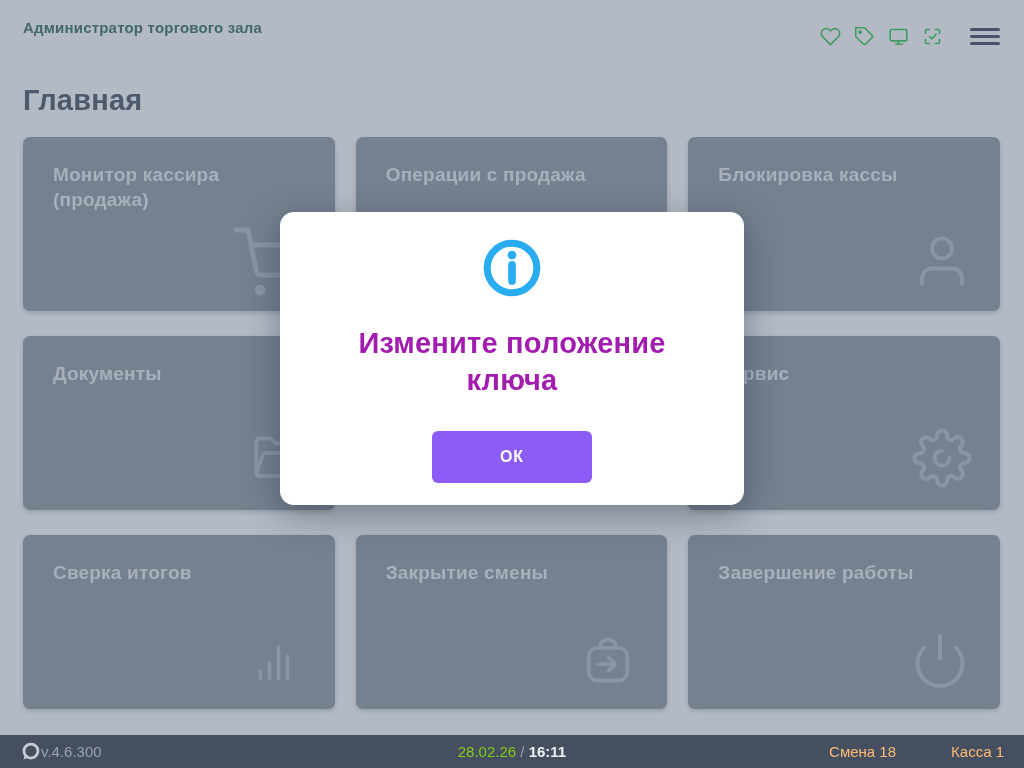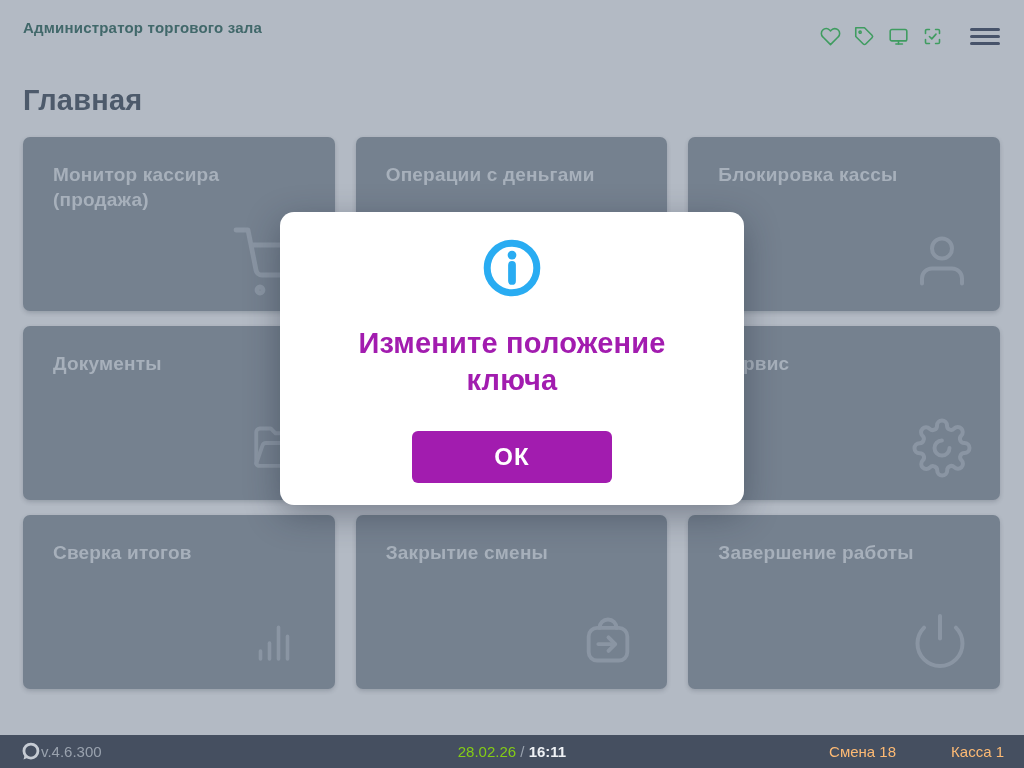--- a/index.html
+++ b/index.html
@@ -22,21 +22,21 @@
   .menu-btn { width:30px; height:21px; display:flex; flex-direction:column; justify-content:space-between; padding:2px 0; margin-left:14px; cursor:pointer; }
   .menu-btn i { display:block; height:3.2px; border-radius:2px; background:#47536a; }
   
   .page-title { font-size:29px; font-weight:bold; color:#4d5a6b; margin:37px 0 0 23px; letter-spacing:.2px; }
   
   .grid {
     margin:20px 24px 0 23px;
     display:grid;
     grid-template-columns:repeat(3,1fr);
     grid-auto-rows:174px;
-    gap:15px 21px;
+    gap:25px 21px;
   }
   .tile {
     position:relative;
     background:#75818f;
     border-radius:7px;
     padding:26px 30px;
     box-shadow:0 2px 4px rgba(45,55,70,.22);
     cursor:pointer;
     overflow:hidden;
   }
@@ -54,23 +54,23 @@
     box-shadow:0 10px 34px rgba(25,35,50,.38);
     display:flex; flex-direction:column; align-items:center;
     padding-top:25px; z-index:20;
   }
   .modal-icon { width:62px; height:62px; }
   .modal-text {
     margin-top:26px; font-size:29px; font-weight:bold; color:#a21caf;
     text-align:center; line-height:1.28; max-width:400px; letter-spacing:.2px;
   }
   .ok-btn {
-    margin-top:32px; width:200px; height:52px; border:none; border-radius:6px;
-    background:#a21caf; color:#ffffff; font-family:"Liberation Sans",sans-serif;
-    font-size:24px; font-weight:bold; letter-spacing:1px; cursor:pointer;
+    margin-top:32px; width:160px; height:52px; border:none; border-radius:6px;
+    background:#8b5cf6; color:#ffffff; font-family:"Liberation Sans",sans-serif;
+    font-size:16px; font-weight:bold; letter-spacing:1px; cursor:pointer;
     display:flex; align-items:center; justify-content:center;
   }
   
   .statusbar {
     position:absolute; left:0; bottom:0; width:1024px; height:33px;
     background:#454f60; display:flex; align-items:center; padding:0 20px;
     font-size:15px;
   }
   .sb-left { display:flex; align-items:center; gap:0; }
   .sb-version { color:#99a2ae; }
@@ -133,21 +133,21 @@
     <span class="tile-icon" style="right:30px; bottom:12px;">
       <svg viewBox="0 0 24 24" width="72" height="72">
           <circle cx="9" cy="21" r="1"></circle>
           <circle cx="20" cy="21" r="1"></circle>
           <path d="M1 1h4l2.68 13.39a2 2 0 0 0 2 1.61h9.72a2 2 0 0 0 2-1.61L23 6H6"></path>
         </svg>
     </span>
   </div>
 
   <div class="tile">
-    <div class="tile-label">Операции с деньгами</div>
+    <div class="tile-label">Операции с продажа</div>
     <span class="tile-icon">
       <svg viewBox="0 0 24 24" width="60" height="60">
           <rect x="2" y="6" width="20" height="12" rx="2"></rect>
           <circle cx="12" cy="12" r="2.5"></circle>
         </svg>
     </span>
   </div>
 
   <div class="tile">
     <div class="tile-label">Блокировка кассы</div>

